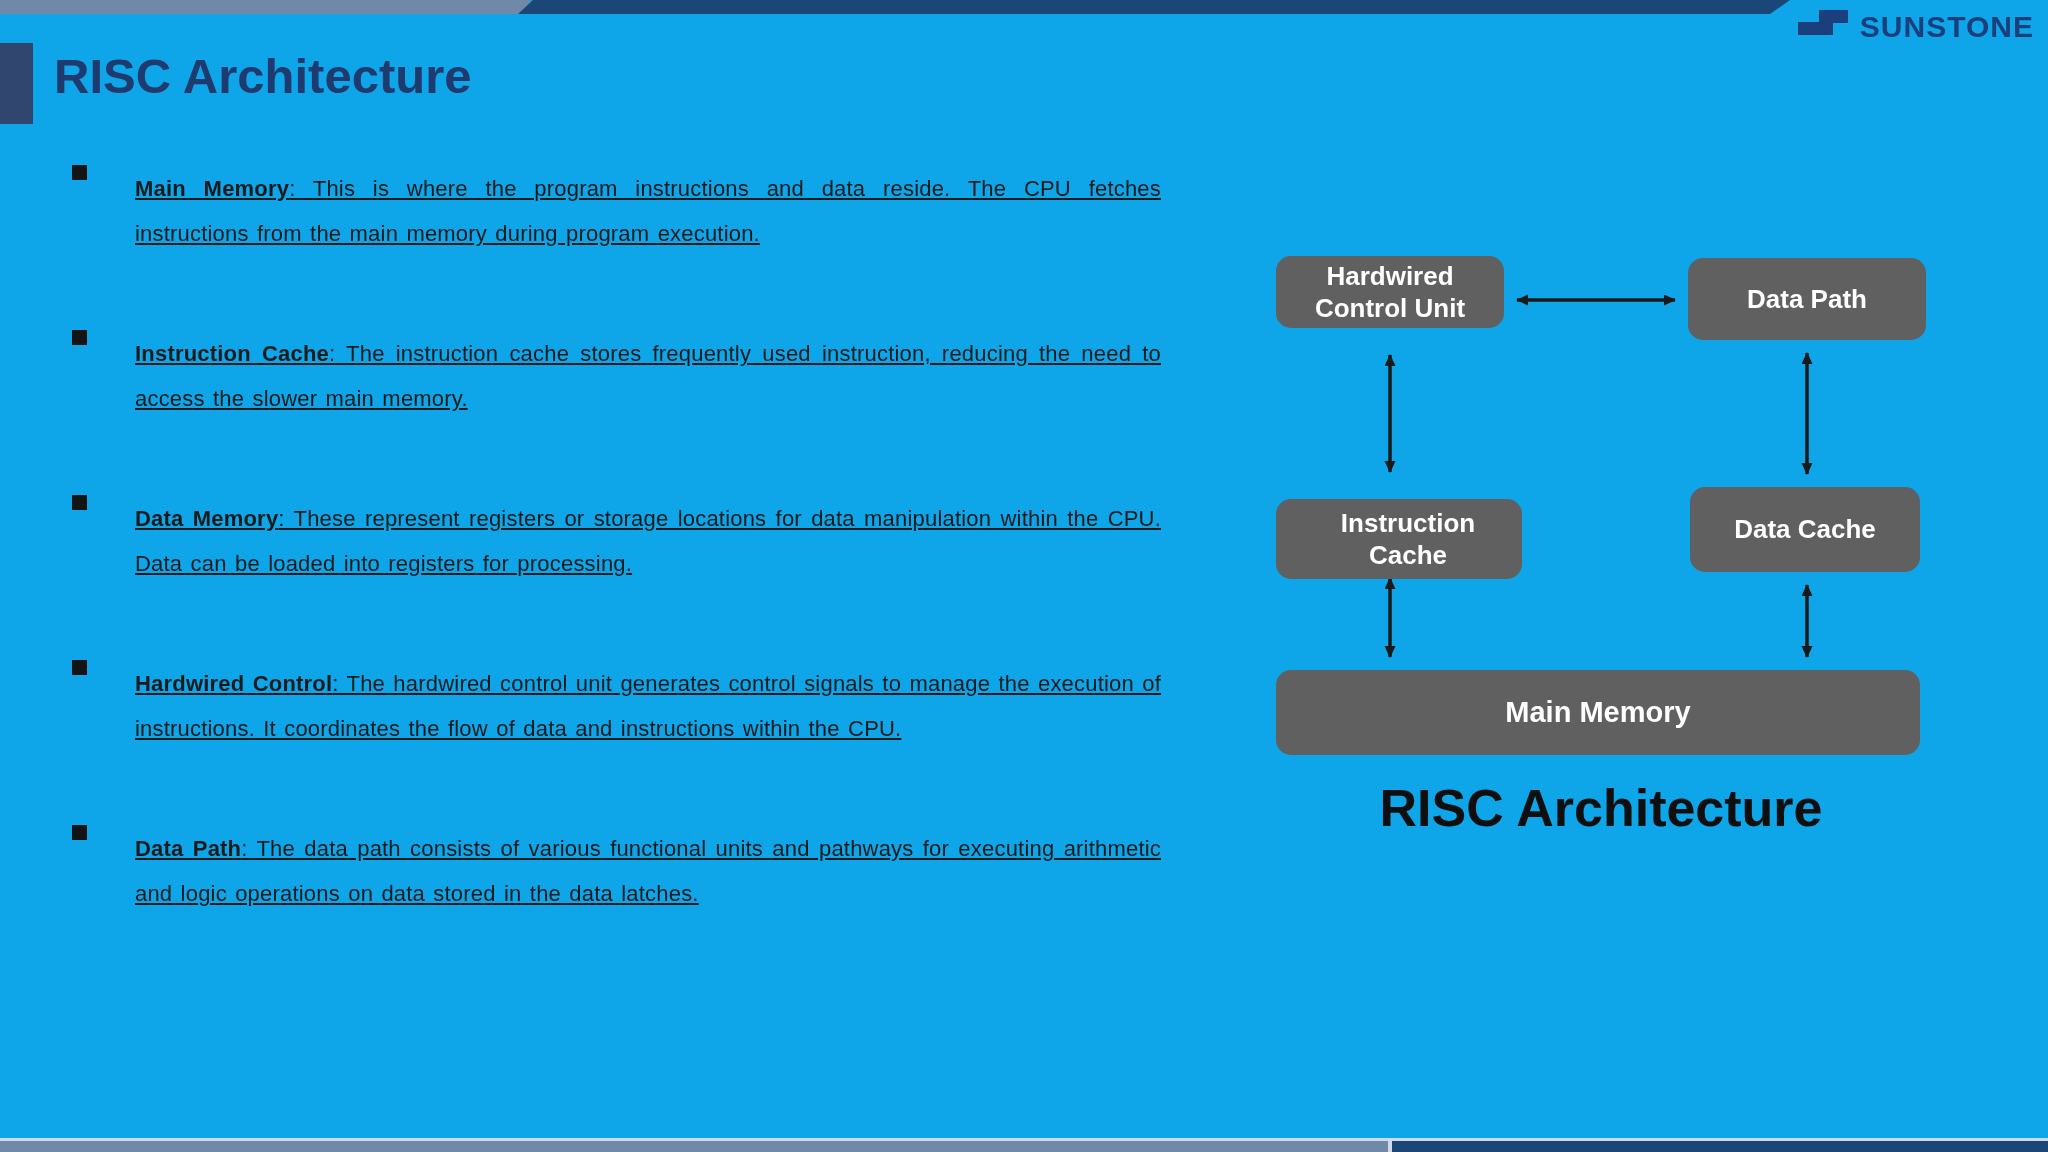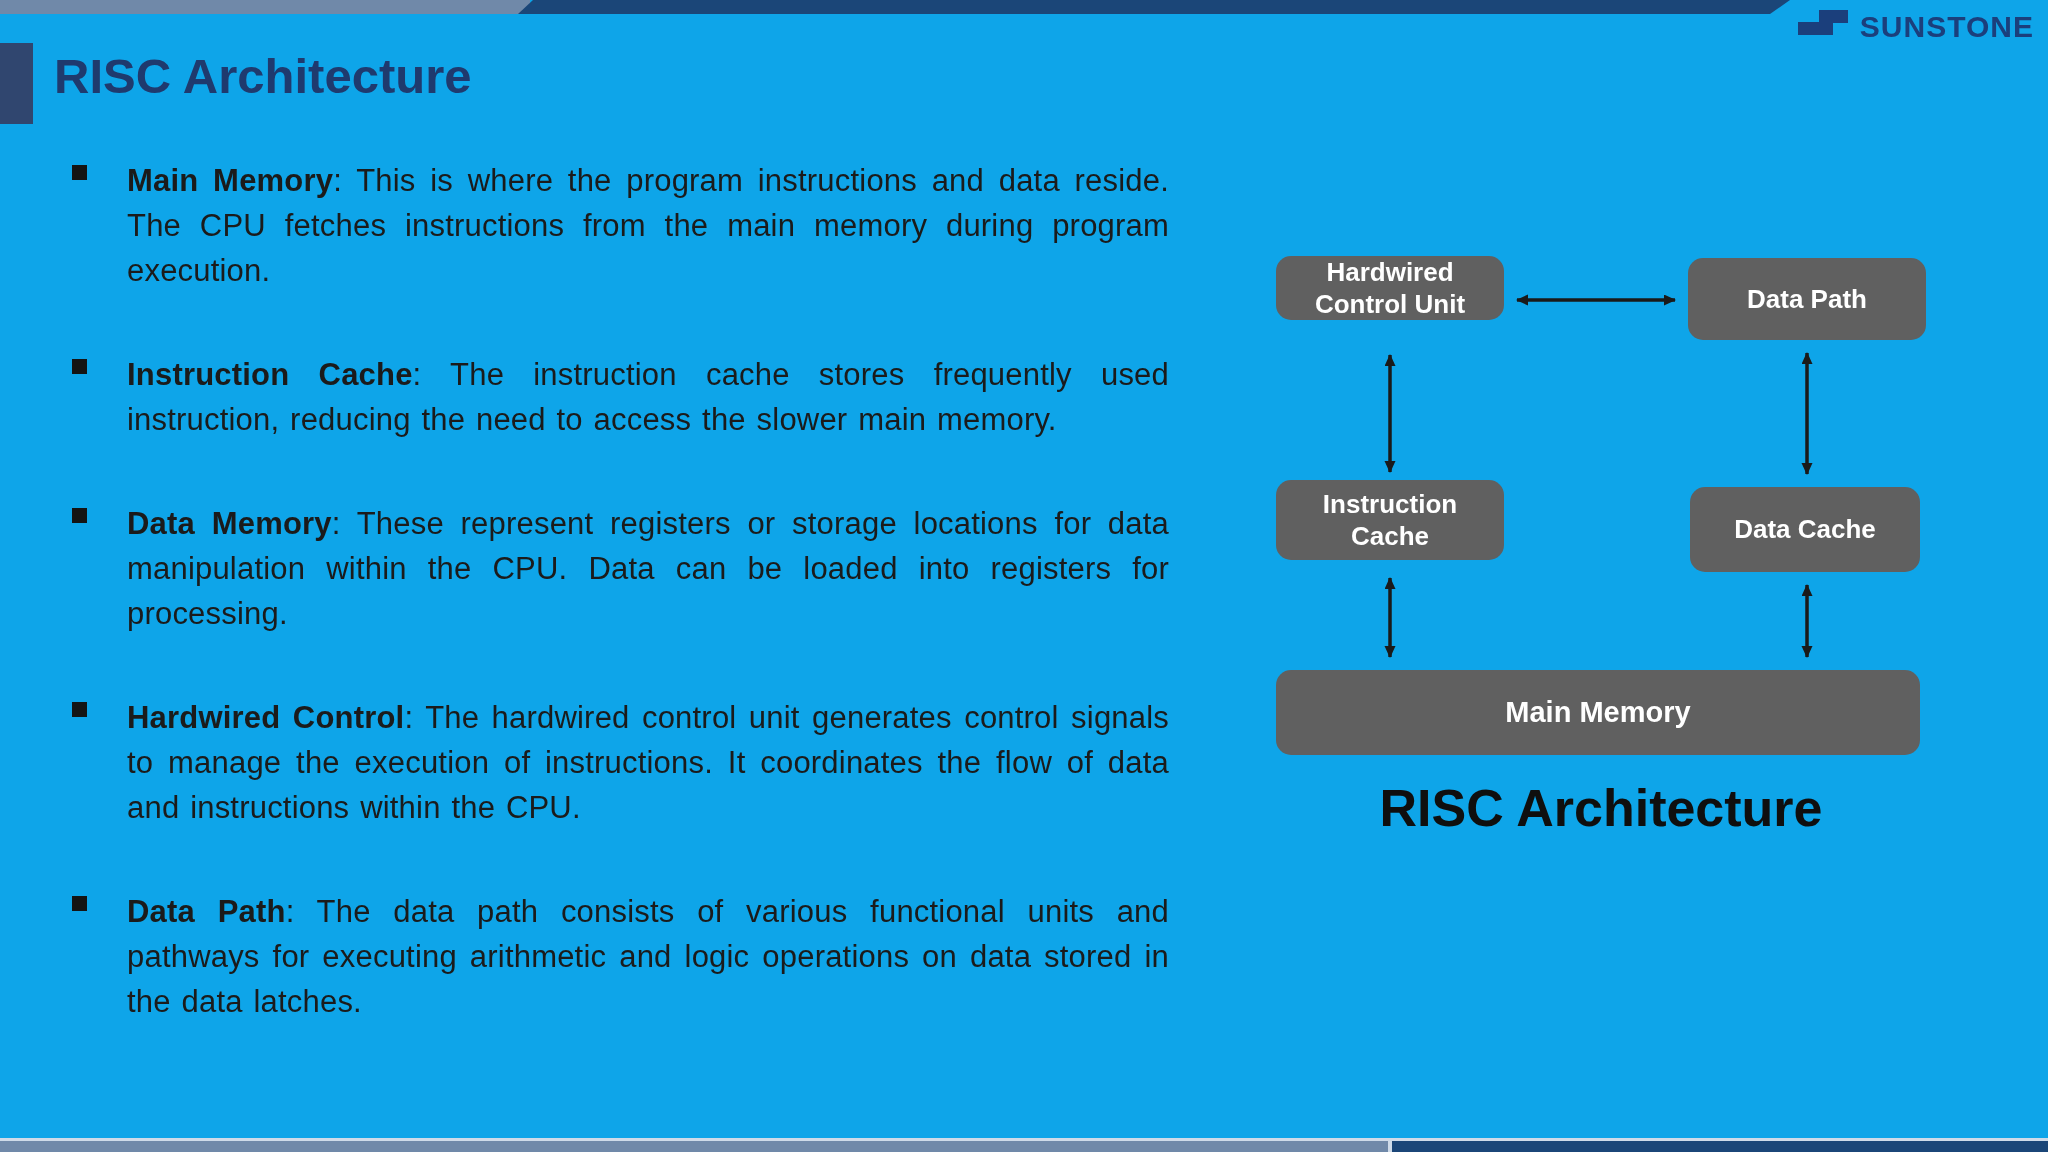--- a/index.html
+++ b/index.html
@@ -40,38 +40,38 @@
     list-style:none;margin:0;padding:0;
   }
   .bullet{display:flex;margin:0 0 43px 0;}
   .bullet-marker{
     flex:0 0 47px;
   }
   .bullet-marker .sq{
     display:block;width:15px;height:15px;background:#141414;margin-top:15px;
   }
   .bullet p{
-    margin:8px;flex:1;
-    font-size:31px;line-height:45px;color:#1b1b1b;
-    text-align:justify;letter-spacing:0.2px;word-spacing:2px;
+    margin:16px;flex:1;
+    font-size:22px;line-height:45px;color:#1b1b1b;
+    text-align:justify;letter-spacing:0.2px;word-spacing:2px;text-decoration:underline;
   }
   .bullet p b{font-weight:bold;}
 
   
   .diagram{position:absolute;left:1276px;top:256px;width:650px;height:610px;}
   .arrows{position:absolute;left:0;top:0;width:650px;height:610px;}
   .node{
     position:absolute;background:#606060;color:#ffffff;
     border-radius:15px;display:flex;align-items:center;justify-content:center;
     text-align:center;font-weight:bold;font-size:26px;line-height:1.25;
     white-space:pre-line;
   }
-  .node-hcu{left:0;top:0;width:228px;height:64px;}
+  .node-hcu{left:0;top:0;width:228px;height:72px;}
   .node-dp{left:412px;top:2px;width:238px;height:82px;}
-  .node-ic{left:0;top:224px;width:228px;height:80px;}
+  .node-ic{left:0;top:243px;width:228px;height:80px;padding-left:18px;}
   .node-dc{left:414px;top:231px;width:230px;height:85px;}
   .node-mm{left:0;top:414px;width:644px;height:85px;font-size:29px;}
   .diagram-caption{
     position:absolute;left:0;top:522px;width:650px;
     text-align:center;font-size:52px;font-weight:bold;color:#0f0f0f;
   }
 
   
   .bottom-line{position:absolute;bottom:0;left:0;width:2048px;height:14px;background:#cfdbe9;}
   .bottom-bar-left{position:absolute;bottom:0;left:0;width:1388px;height:11px;background:#7089a9;}

